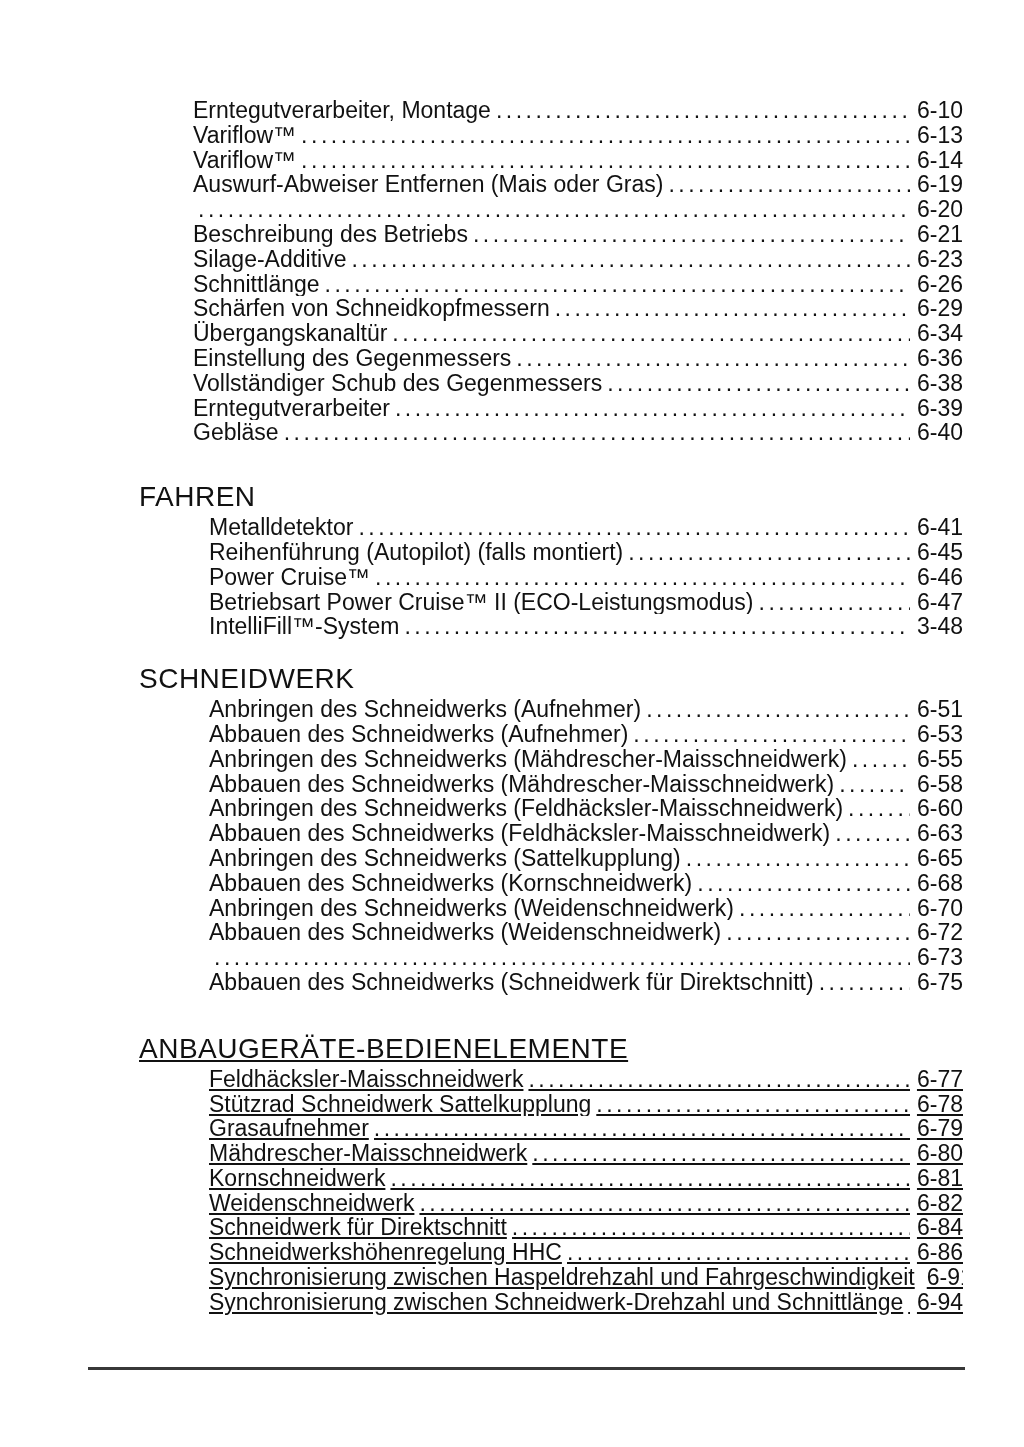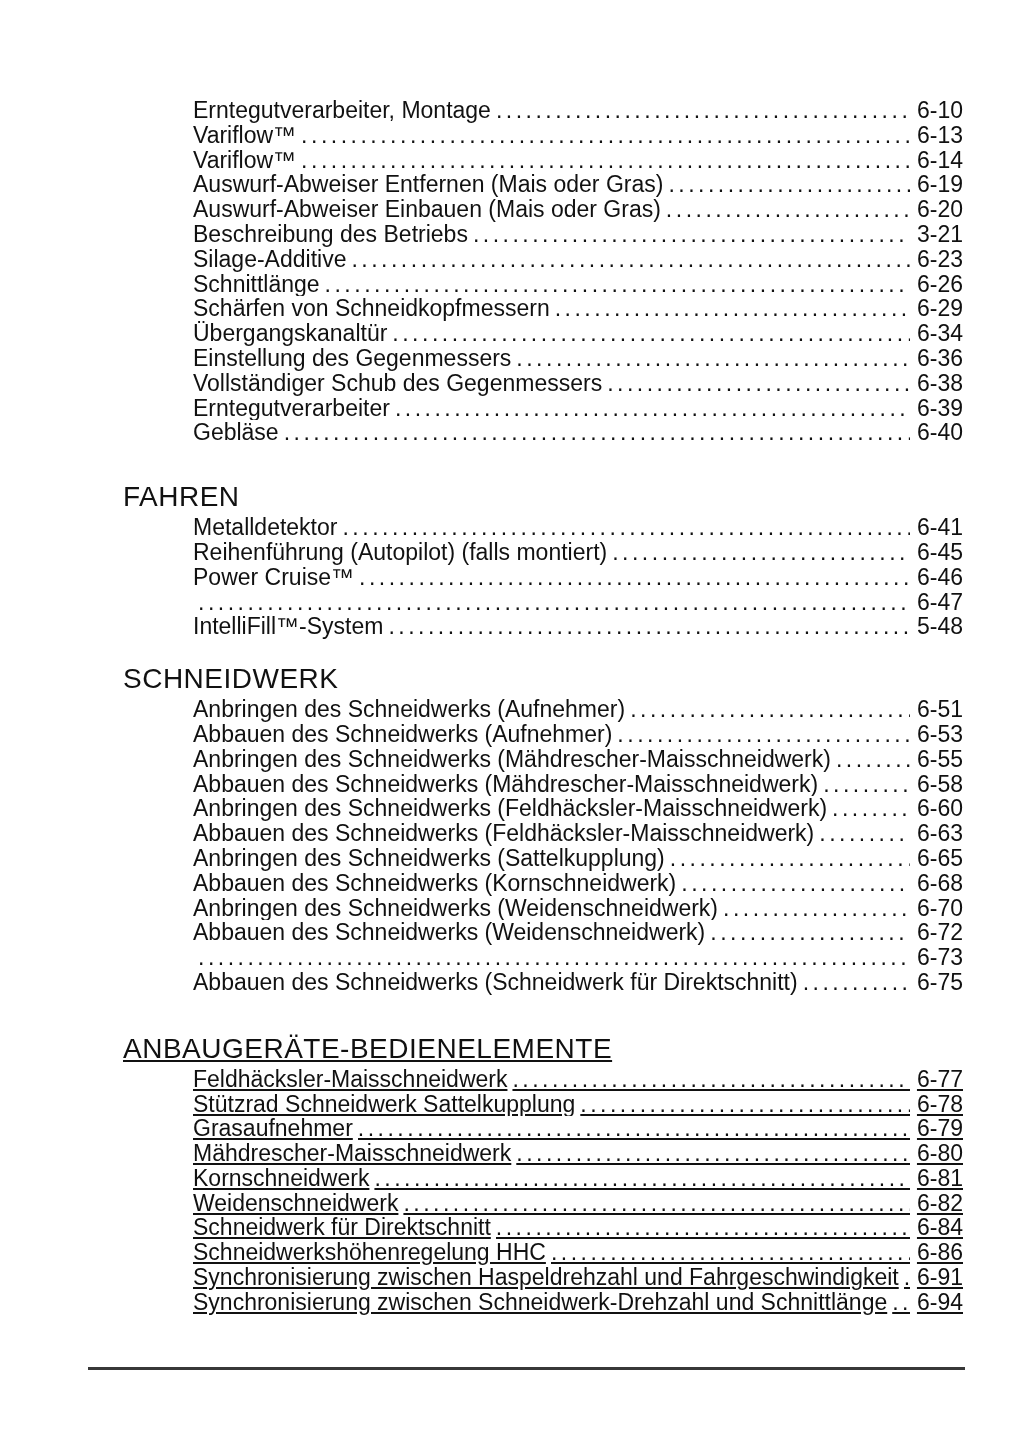--- a/index.html
+++ b/index.html
@@ -15,21 +15,21 @@
     overflow: hidden;
     color: #111111;
   }
   .toc {
     position: absolute;
     top: 98px;
     left: 123px;
     width: 840px;
   }
   .toc-section { margin: 0; }
-  .toc-section + .toc-section { margin-top: 34px; }
+  .toc-section + .toc-section { margin-top: 34px; margin-left: 16px; }
   .toc-section:nth-child(2) { margin-top: 36px; }
   .toc-section:nth-child(3) { margin-top: 24px; }
   .toc-section:nth-child(4) { margin-top: 38px; text-decoration: underline; }
   .section-heading {
     font-size: 28px;
     line-height: 32px;
     font-weight: 400;
     letter-spacing: 0.5px;
     color: #111111;
     margin: 0 0 2px 0;
@@ -99,29 +99,28 @@
     <span class="entry-page">6-14</span>
   </div>
 
   <div class="toc-entry">
     <span class="entry-title">Auswurf-Abweiser Entfernen (Mais oder Gras)</span>
     <span class="entry-dots">............................................................................................................................................................................................................................</span>
     <span class="entry-page">6-19</span>
   </div>
 
   <div class="toc-entry">
-    <span class="entry-title">Auswurf-Abweiser Einbauen (Mais oder Gras)</span>
     <span class="entry-dots">............................................................................................................................................................................................................................</span>
     <span class="entry-page">6-20</span>
   </div>
 
   <div class="toc-entry">
     <span class="entry-title">Beschreibung des Betriebs</span>
     <span class="entry-dots">............................................................................................................................................................................................................................</span>
-    <span class="entry-page">3-21</span>
+    <span class="entry-page">6-21</span>
   </div>
 
   <div class="toc-entry">
     <span class="entry-title">Silage-Additive</span>
     <span class="entry-dots">............................................................................................................................................................................................................................</span>
     <span class="entry-page">6-23</span>
   </div>
 
   <div class="toc-entry">
     <span class="entry-title">Schnittlänge</span>
@@ -182,28 +181,29 @@
     <span class="entry-page">6-45</span>
   </div>
 
   <div class="toc-entry">
     <span class="entry-title">Power Cruise™</span>
     <span class="entry-dots">............................................................................................................................................................................................................................</span>
     <span class="entry-page">6-46</span>
   </div>
 
   <div class="toc-entry">
+    <span class="entry-title">Betriebsart Power Cruise™ II (ECO-Leistungsmodus)</span>
     <span class="entry-dots">............................................................................................................................................................................................................................</span>
     <span class="entry-page">6-47</span>
   </div>
 
   <div class="toc-entry">
     <span class="entry-title">IntelliFill™-System</span>
     <span class="entry-dots">............................................................................................................................................................................................................................</span>
-    <span class="entry-page">5-48</span>
+    <span class="entry-page">3-48</span>
   </div>
 </div>
   </div>
 
   <div class="toc-section">
     <h2 class="section-heading">SCHNEIDWERK</h2>
     <div class="entries">
   <div class="toc-entry">
     <span class="entry-title">Anbringen des Schneidwerks (Aufnehmer)</span>
     <span class="entry-dots">............................................................................................................................................................................................................................</span>

